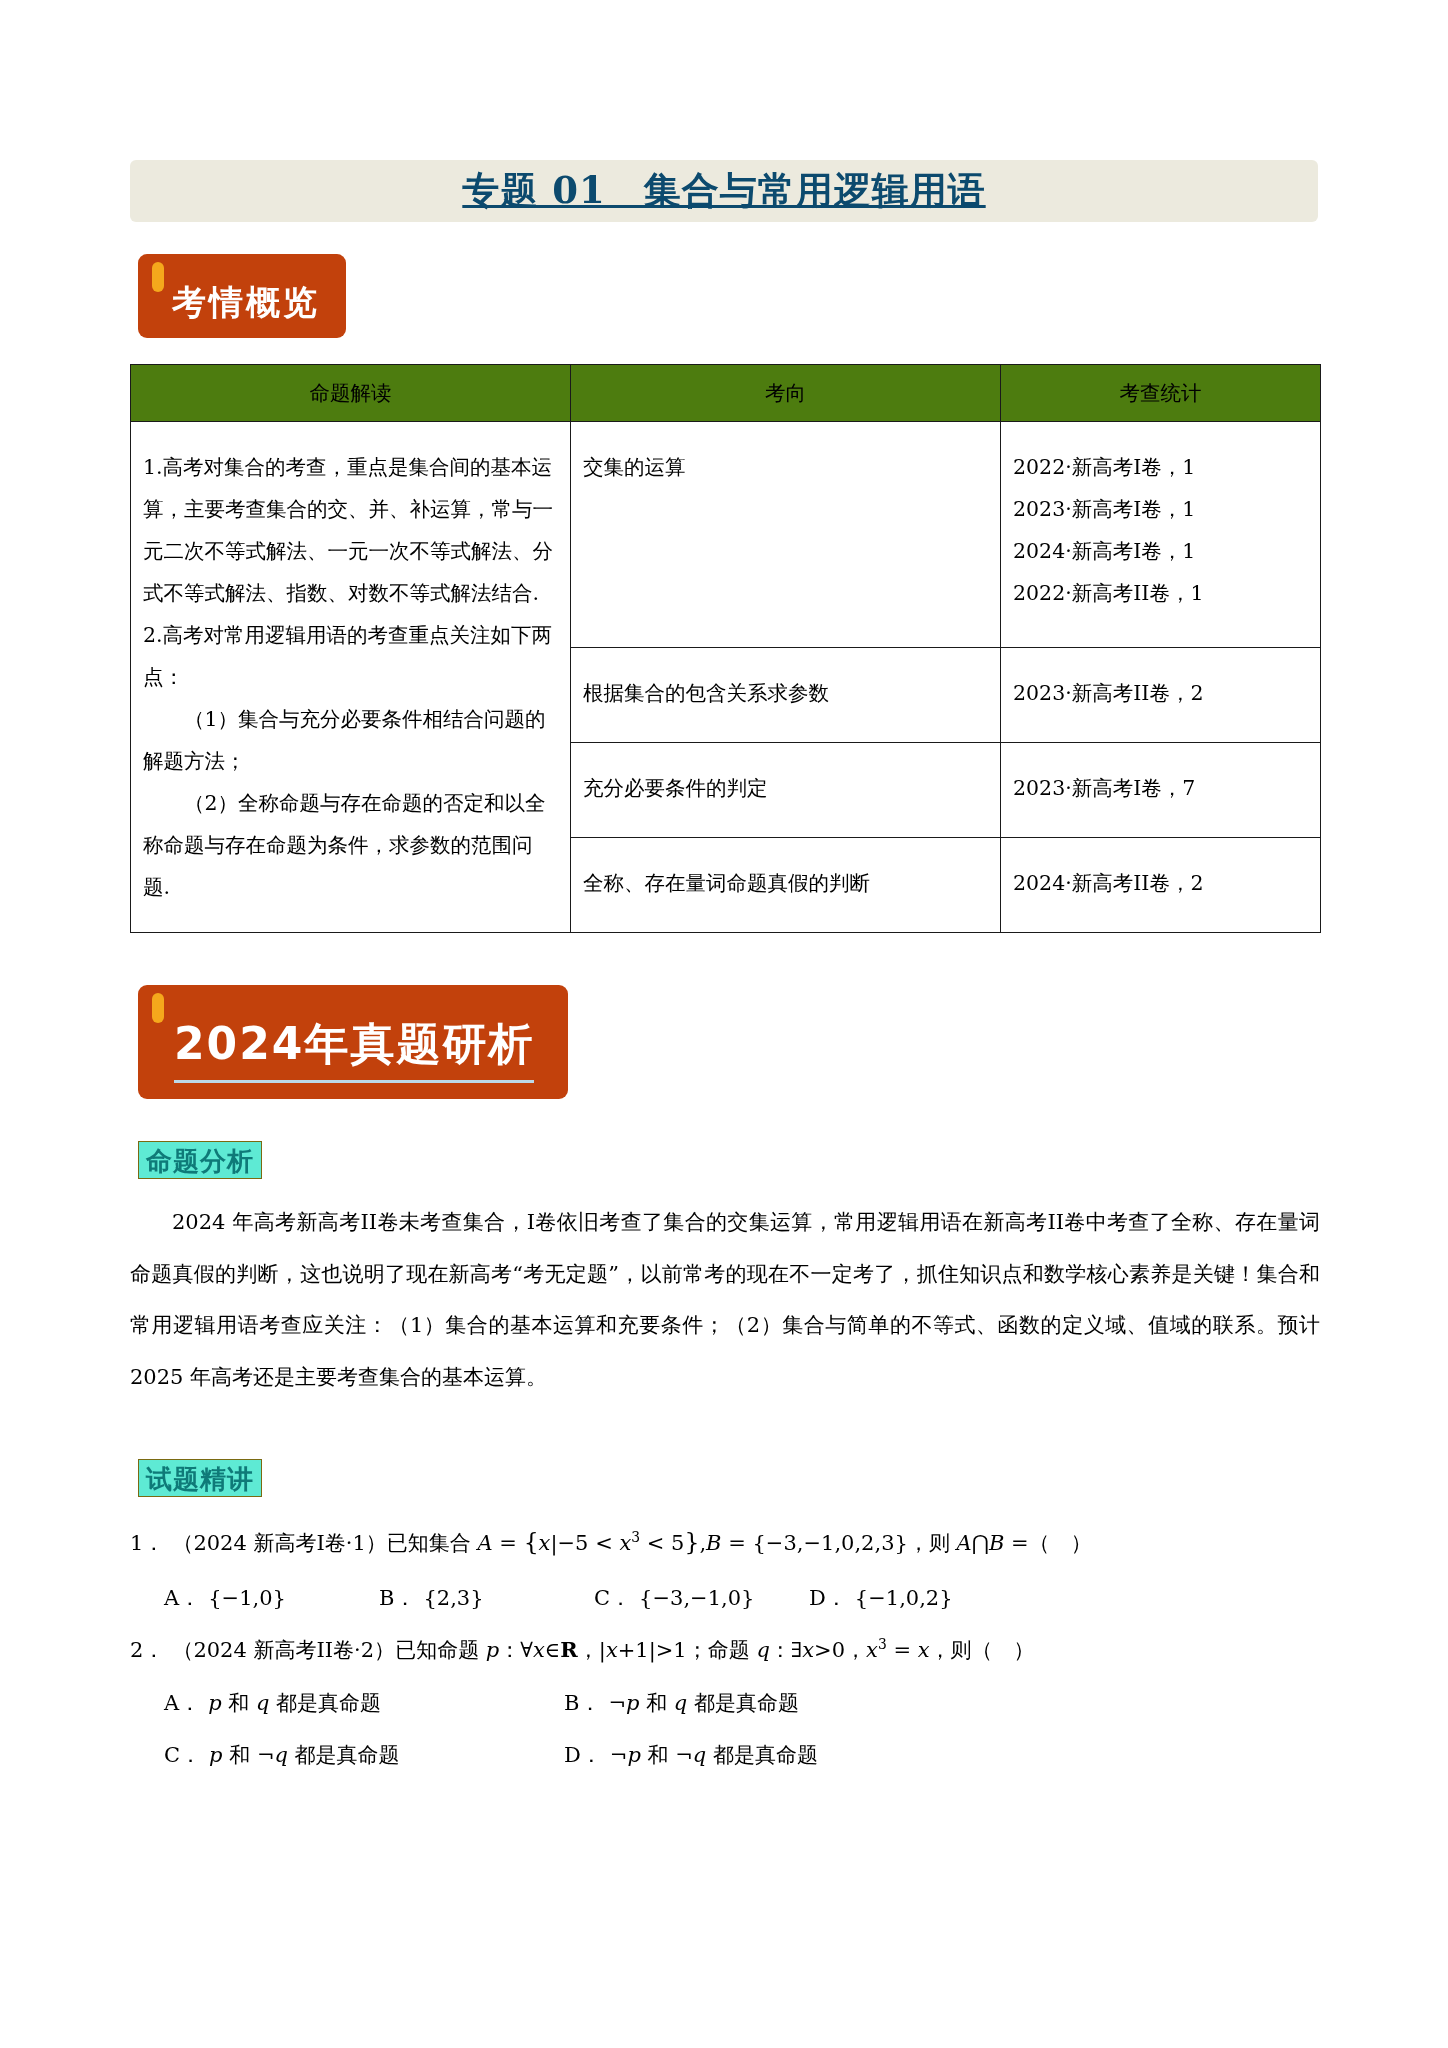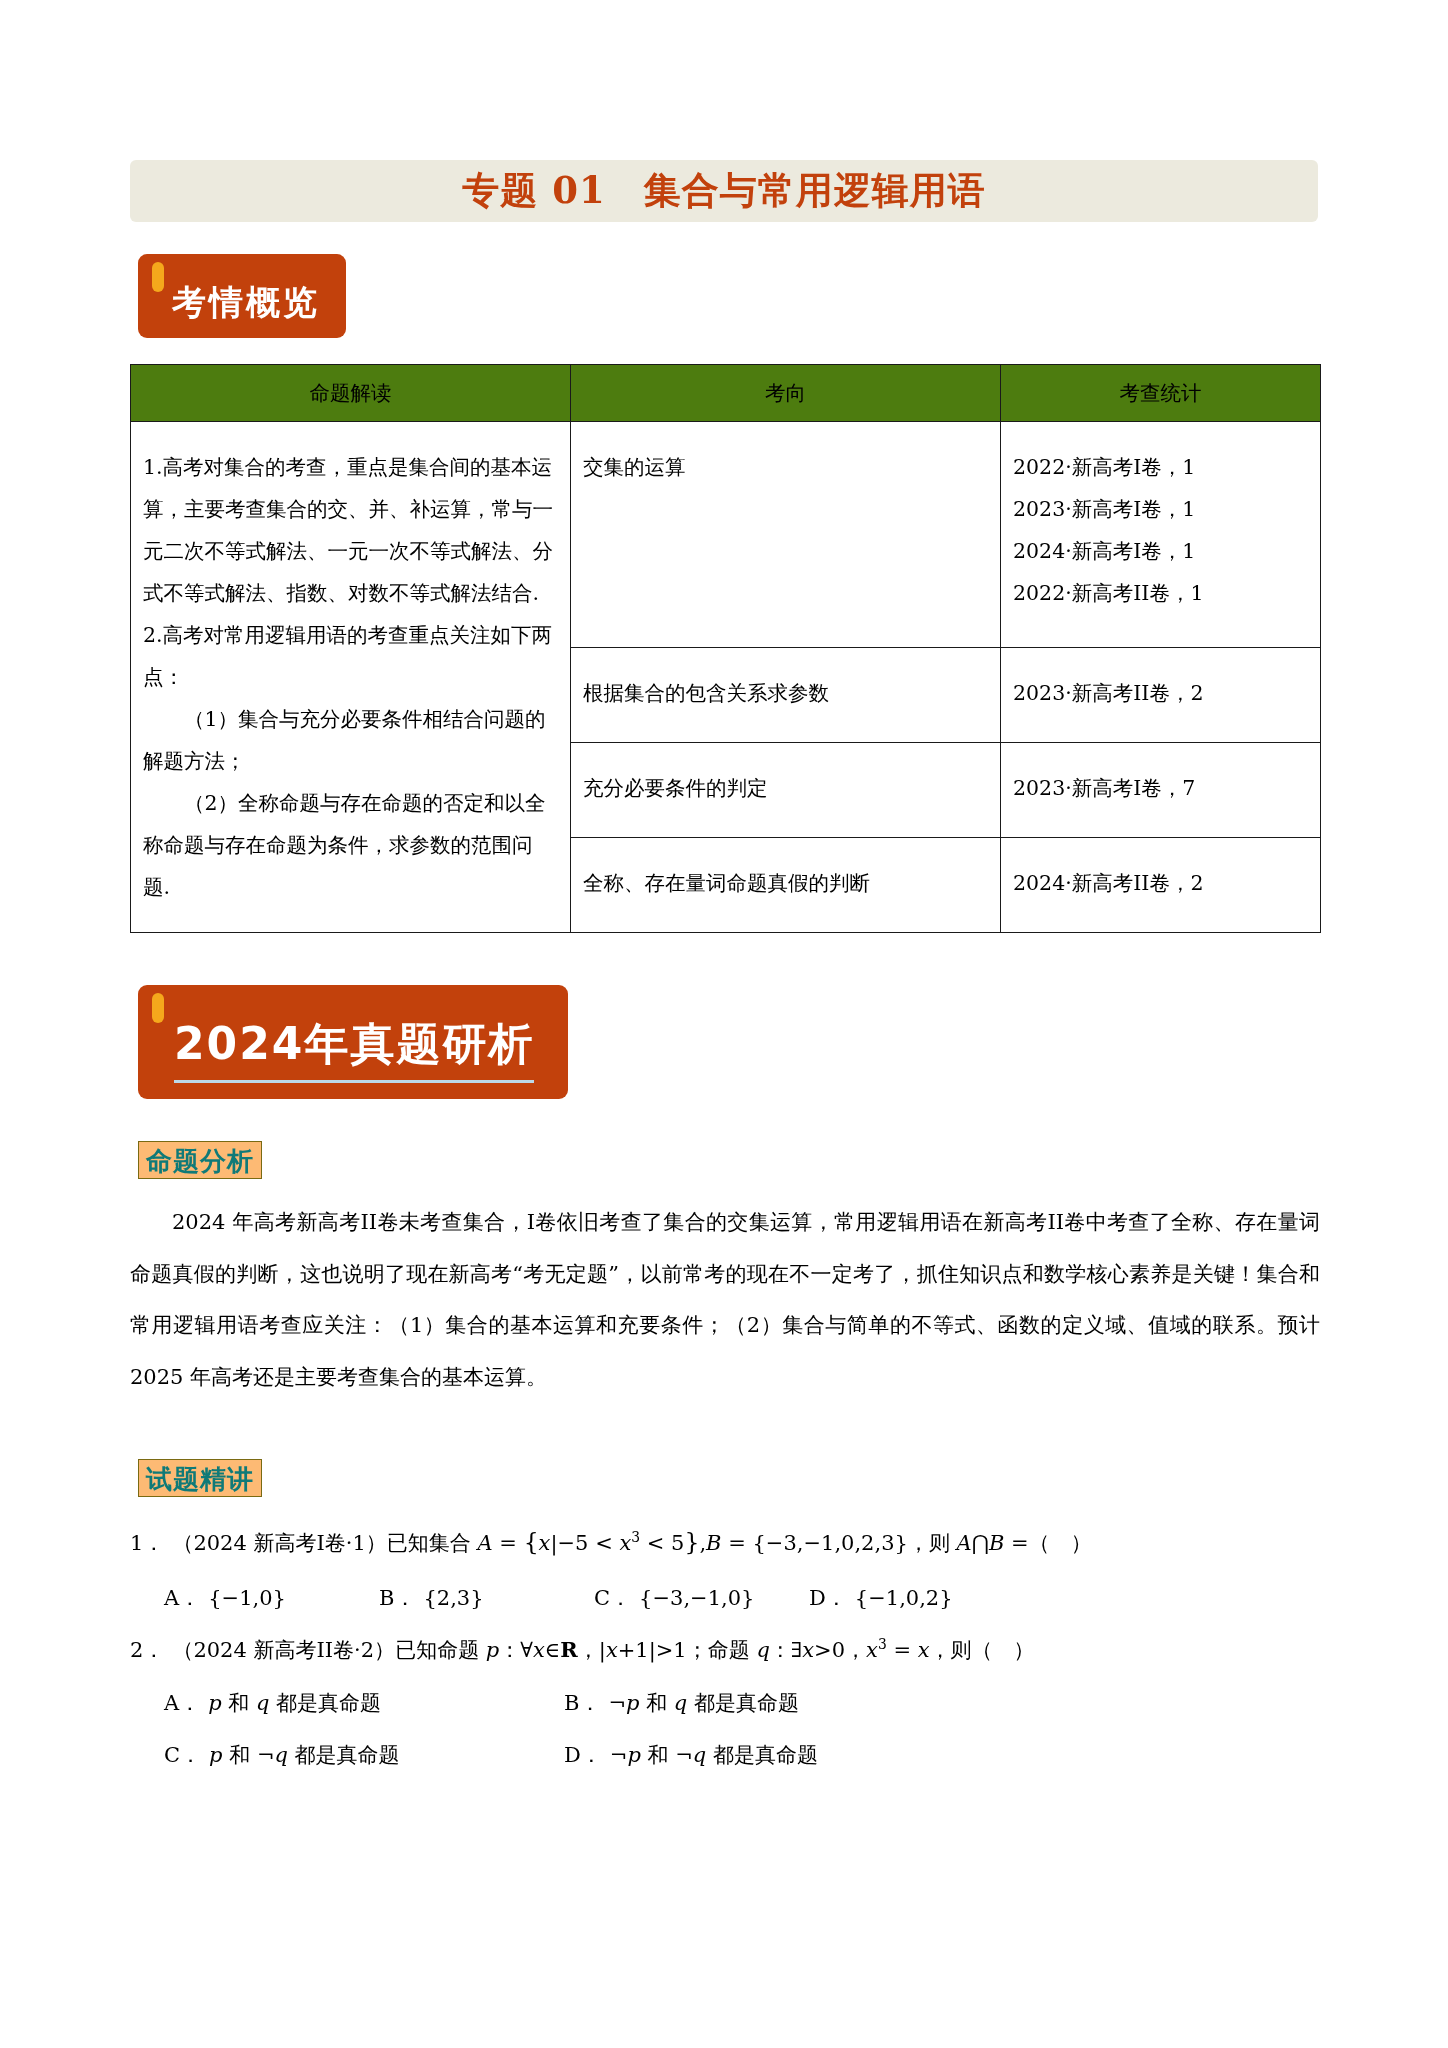--- a/index.html
+++ b/index.html
@@ -32,22 +32,23 @@
     display: flex;
     align-items: center;
     justify-content: center;
     padding: 0 16px;
   }
   .title-banner .title-text {
     font-family: "DejaVu Serif", "Liberation Serif", serif;
     font-size: 37px;
     font-weight: bold;
     letter-spacing: 1px;
-    color: #c2410c;
+    color: #0c4a6e;
     white-space: pre;
+    text-decoration: underline;
   }
 
   
   .badge {
     position: relative;
     display: inline-block;
     background: #c2410c;
     border-radius: 9px;
     color: #ffffff;
     font-family: "DejaVu Sans", "Liberation Sans", sans-serif;
@@ -114,21 +115,21 @@
   td.mid   { vertical-align: middle; }
   td.cellA { line-height: 2.12; }
   td.cellA p { margin: 0; }
   td.cellA p.indent { text-indent: 2em; }
   td.statrow { line-height: 2.4; }
   td.statrow div { white-space: nowrap; }
 
   
   .marker {
     display: inline-block;
-    background: #fdba74;
+    background: #5eead4;
     border: 1.5px solid #7a6a12;
     color: #0f7a78;
     font-family: "DejaVu Sans", "Liberation Sans", sans-serif;
     font-weight: bold;
     font-size: 26px;
     line-height: 1.08;
     padding: 5px 7px 3px 7px;
     letter-spacing: 1px;
   }
   .marker-wrap-1 { margin-top: 42px; margin-left: 8px; }

